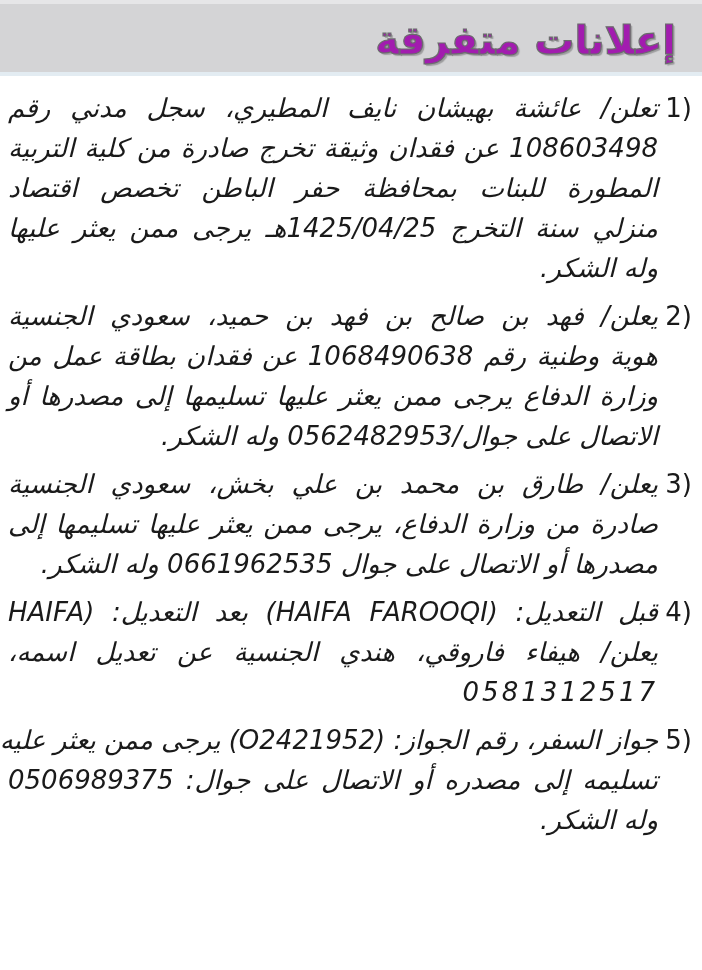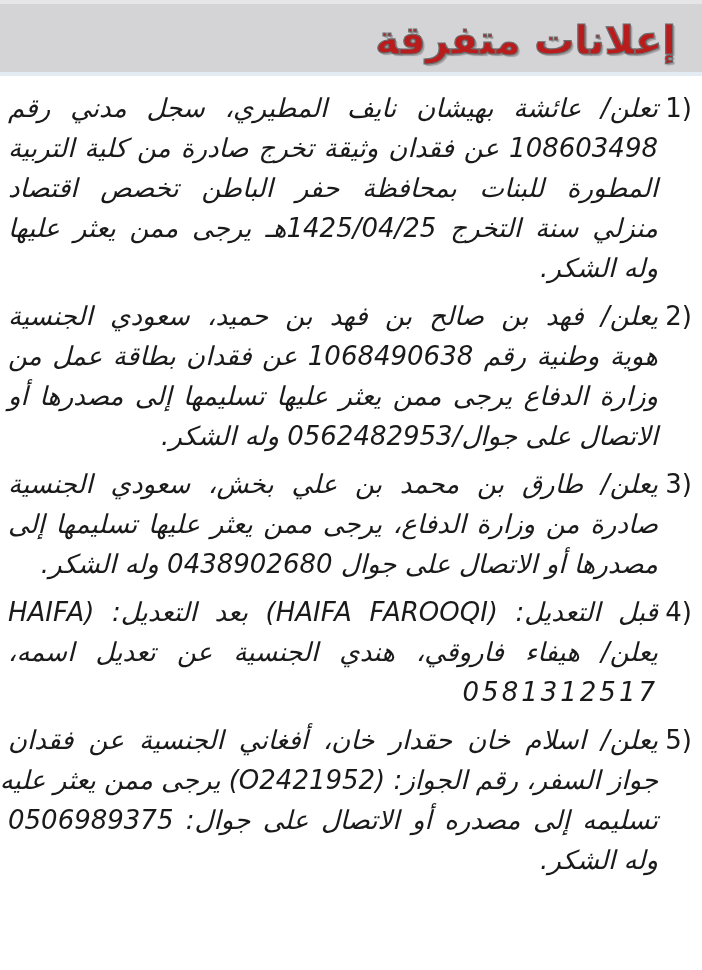--- a/index.html
+++ b/index.html
@@ -28,21 +28,21 @@
     height: 4px;
     background: #e3ecf2;
   }
   .header-title {
     position: absolute;
     right: 26px;
     top: 8px;
     font-family: "DejaVu Sans", sans-serif;
     font-size: 40px;
     font-weight: bold;
-    color: #b91c1c;
+    color: #a21caf;
     letter-spacing: 0px;
     -webkit-text-stroke: 1.2px #6b6b6d;
     text-shadow: 1px 1px 0 #9a9a9c, 2px 2px 1px rgba(0,0,0,0.25);
     line-height: 56px;
     text-align: center;
   }
   .ads {
     padding: 12px 10px 0 8px;
   }
   .ad {
@@ -110,36 +110,35 @@
       <span class="ad-line">وزارة الدفاع يرجى ممن يعثر عليها تسليمها إلى مصدرها أو</span>
       <span class="ad-line last">الاتصال على جوال/0562482953 وله الشكر.</span>
     </span>
   </div>
 
   <div class="ad">
     <span class="ad-num">3)</span>
     <span class="ad-body">
       <span class="ad-line">يعلن/ طارق بن محمد بن علي بخش، سعودي الجنسية</span>
       <span class="ad-line">صادرة من وزارة الدفاع، يرجى ممن يعثر عليها تسليمها إلى</span>
-      <span class="ad-line last">مصدرها أو الاتصال على جوال 0438902680 وله الشكر.</span>
+      <span class="ad-line last">مصدرها أو الاتصال على جوال 0661962535 وله الشكر.</span>
     </span>
   </div>
 
   <div class="ad">
     <span class="ad-num">4)</span>
     <span class="ad-body">
       <span class="ad-line">قبل التعديل: (HAIFA FAROOQI) بعد التعديل: (HAIFA</span>
       <span class="ad-line">يعلن/ هيفاء فاروقي، هندي الجنسية عن تعديل اسمه،</span>
       <span class="ad-line phone-only">0581312517</span>
     </span>
   </div>
 
   <div class="ad">
     <span class="ad-num">5)</span>
     <span class="ad-body">
-      <span class="ad-line">يعلن/ اسلام خان حقدار خان، أفغاني الجنسية عن فقدان</span>
       <span class="ad-line">جواز السفر، رقم الجواز: (O2421952) يرجى ممن يعثر عليه</span>
       <span class="ad-line">تسليمه إلى مصدره أو الاتصال على جوال: 0506989375</span>
       <span class="ad-line last">وله الشكر.</span>
     </span>
   </div>
 
 </div>
 
 </body></html>

